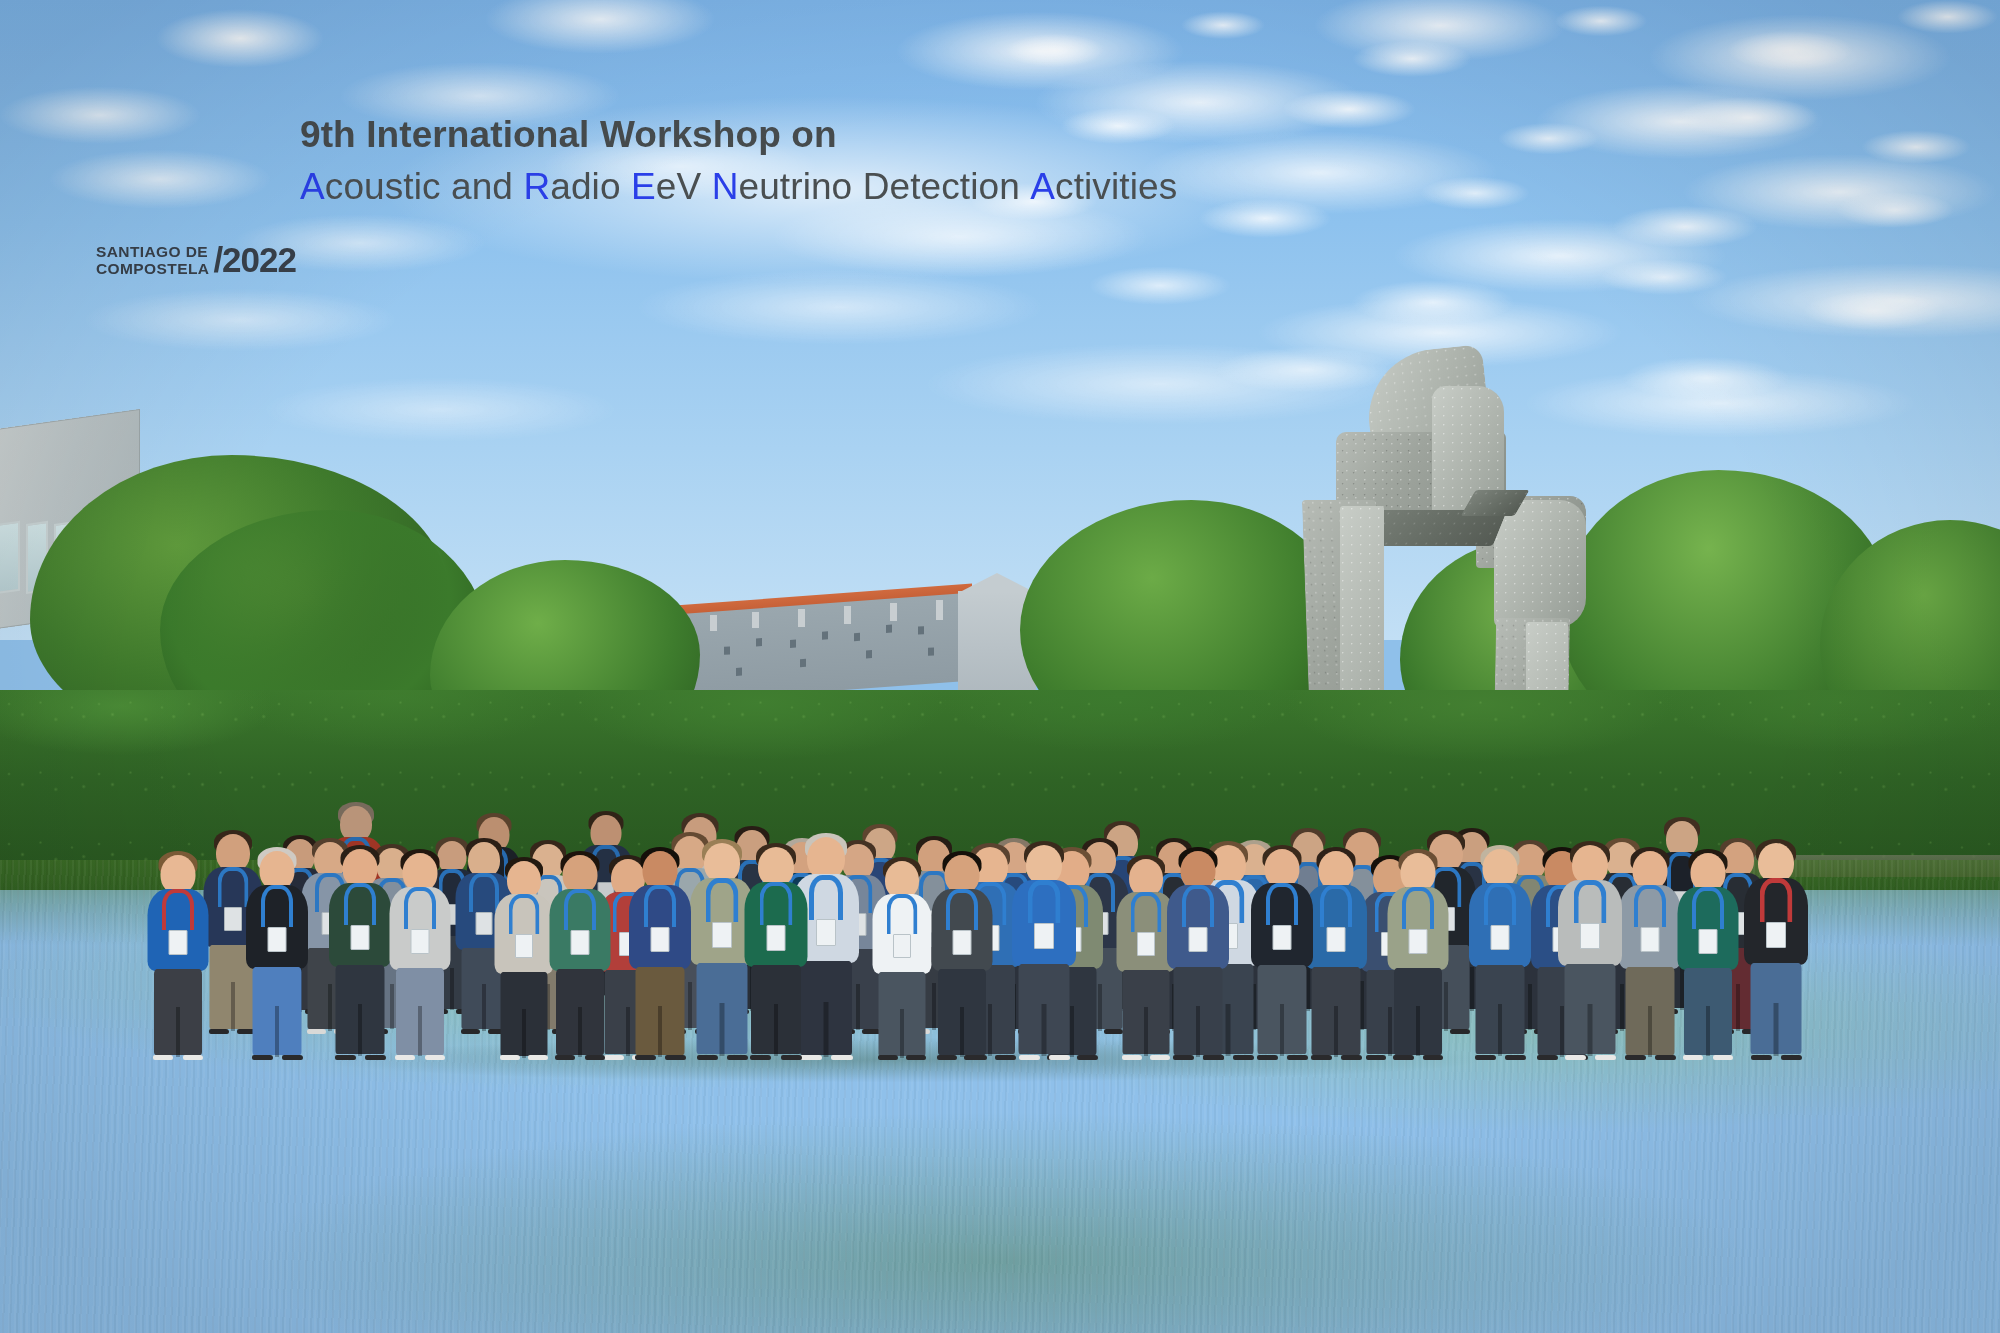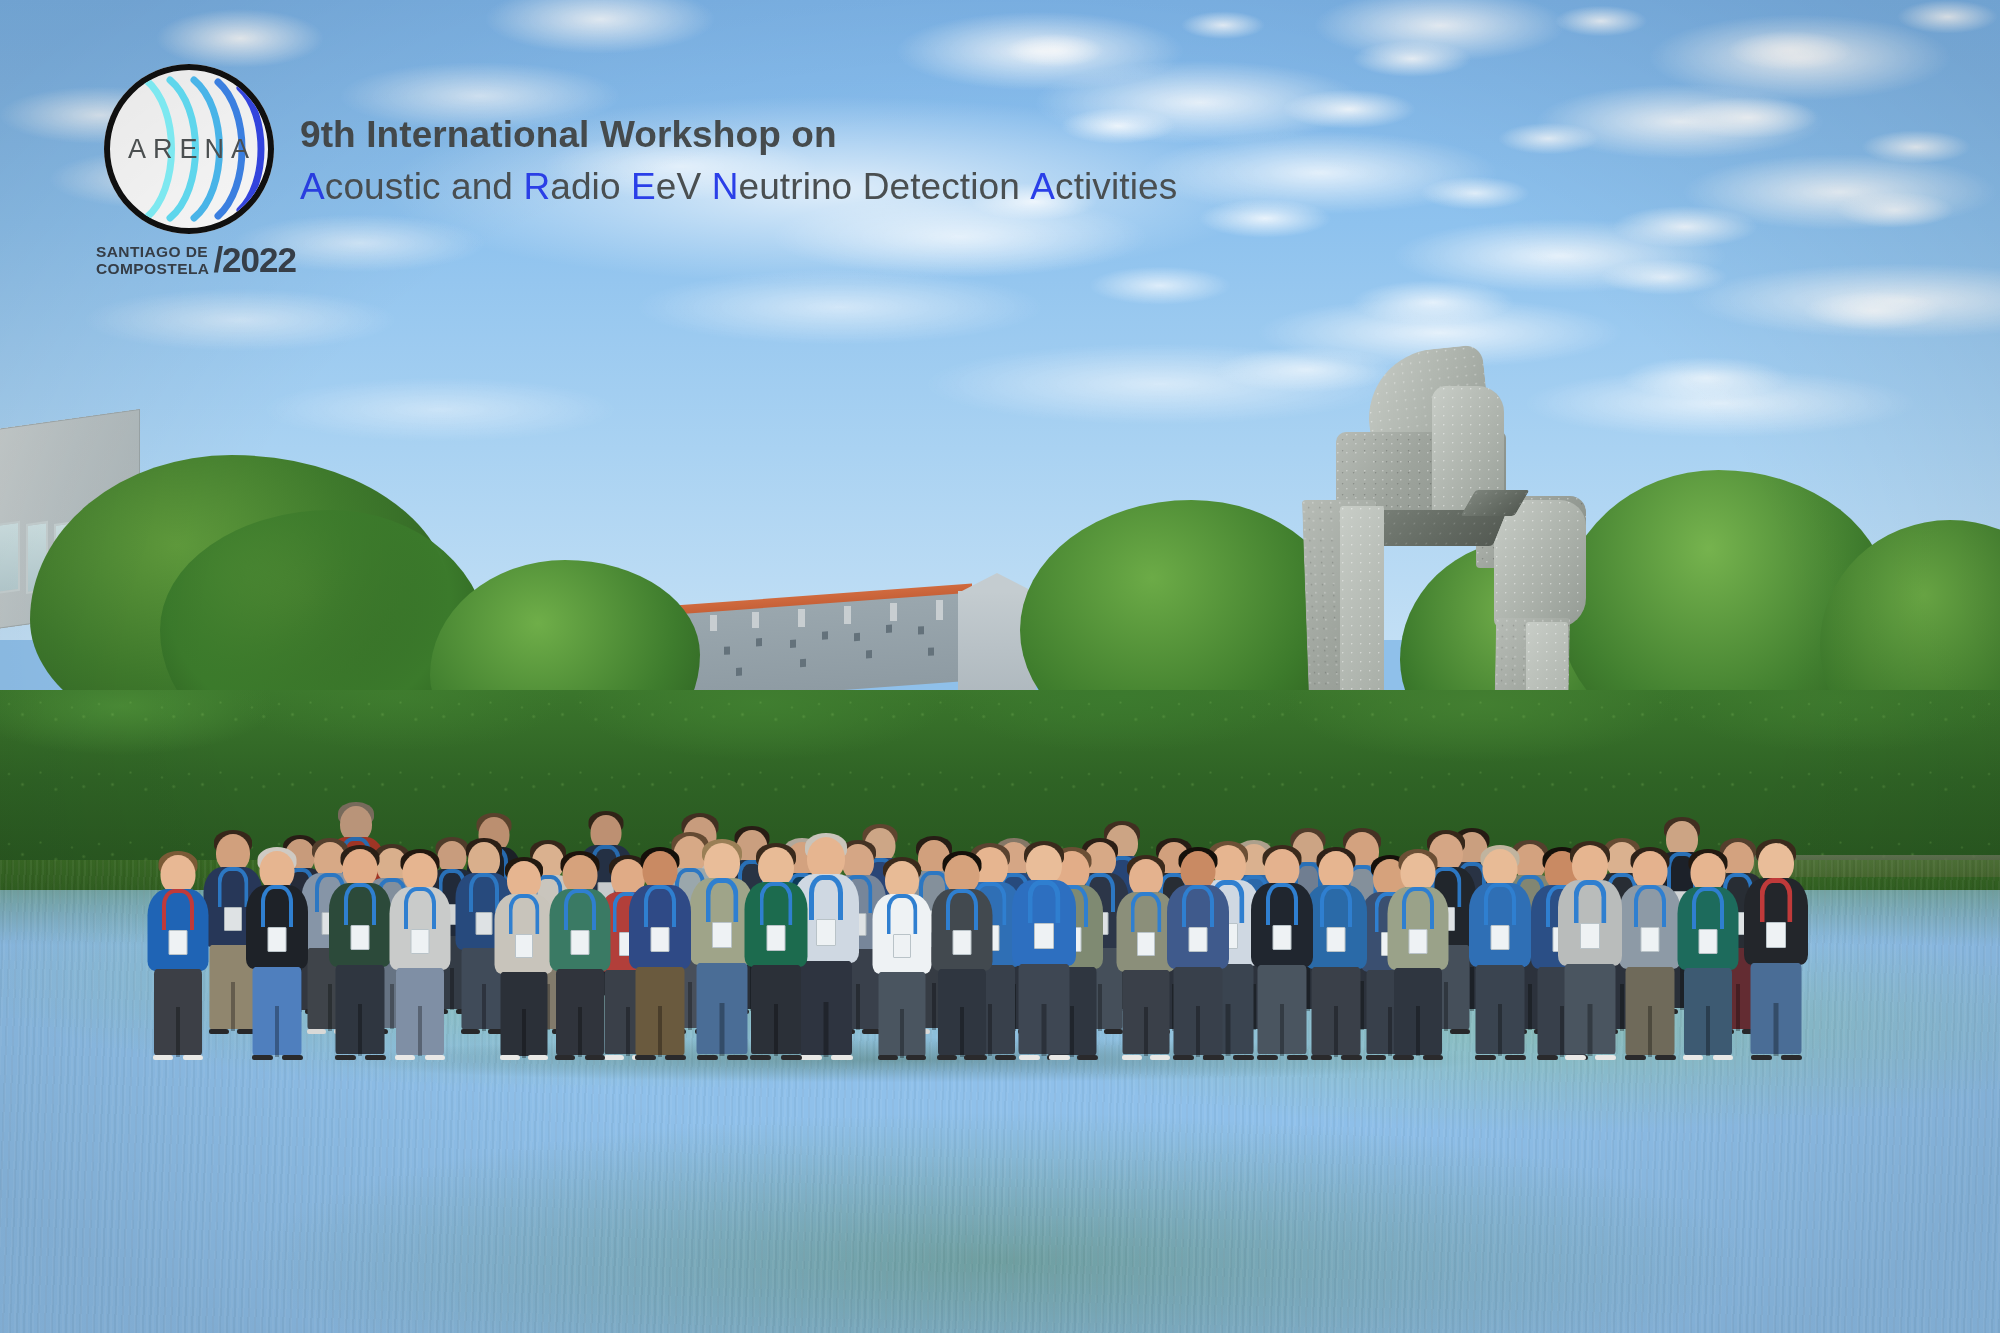--- a/index.html
+++ b/index.html
@@ -1037,38 +1037,20 @@
         <div class="badge" style="top: 81px; width: 20px; height: 26px;"></div>
         <div class="legs" style="top: 122px; width: 51px; height: 91px; background: rgb(74, 109, 150);"></div>
         <div style="position: absolute; left: 50%; transform: translateX(-50%); top: 162px; width: 5px; height: 53px; background: rgba(0, 0, 0, 0.3);"></div>
         <div class="shoe" style="left: 7px; width: 21px; background: rgb(42, 42, 44);"></div>
         <div class="shoe" style="right: 7px; width: 21px; background: rgb(42, 42, 44);"></div>
       </div>
     </div>
 
   <div id="header">
 
-    <div id="logo">
-      <div class="logo-ring"></div>
-      <svg width="170" height="170" viewBox="0 0 170 170" style="position:absolute;left:0;top:0;z-index:2">
-        <defs>
-          <clipPath id="discclip">
-              <circle cx="85" cy="85" r="79"></circle>
-            </clipPath>
-        </defs>
-        <g clip-path="url(#discclip)" fill="none" stroke-linecap="round">
-          <path d="M42 16 C 76 44, 76 126, 42 154" stroke="#7de8f0" stroke-width="7"></path>
-          <path d="M66 16 C 100 44, 100 126, 66 154" stroke="#5fd6ec" stroke-width="7"></path>
-          <path d="M90 16 C 124 44, 124 126, 90 154" stroke="#49b4e8" stroke-width="7"></path>
-          <path d="M114 18 C 146 46, 146 124, 114 152" stroke="#3b7fe0" stroke-width="7"></path>
-          <path d="M136 24 C 164 50, 164 120, 136 146" stroke="#3344dd" stroke-width="7"></path>
-        </g>
-      </svg>
-      <div class="logo-word">ARENA</div>
-    </div>
 
     <div class="logo-sub">
       <span class="logo-sub-lines">
         <span>SANTIAGO DE</span><br>
         <span>COMPOSTELA</span>
       </span><span class="logo-sub-year"><span>/</span><span>2022</span></span>
     </div>
 
     <div class="title-block">
       <div class="title-l1">9th International Workshop on</div>

